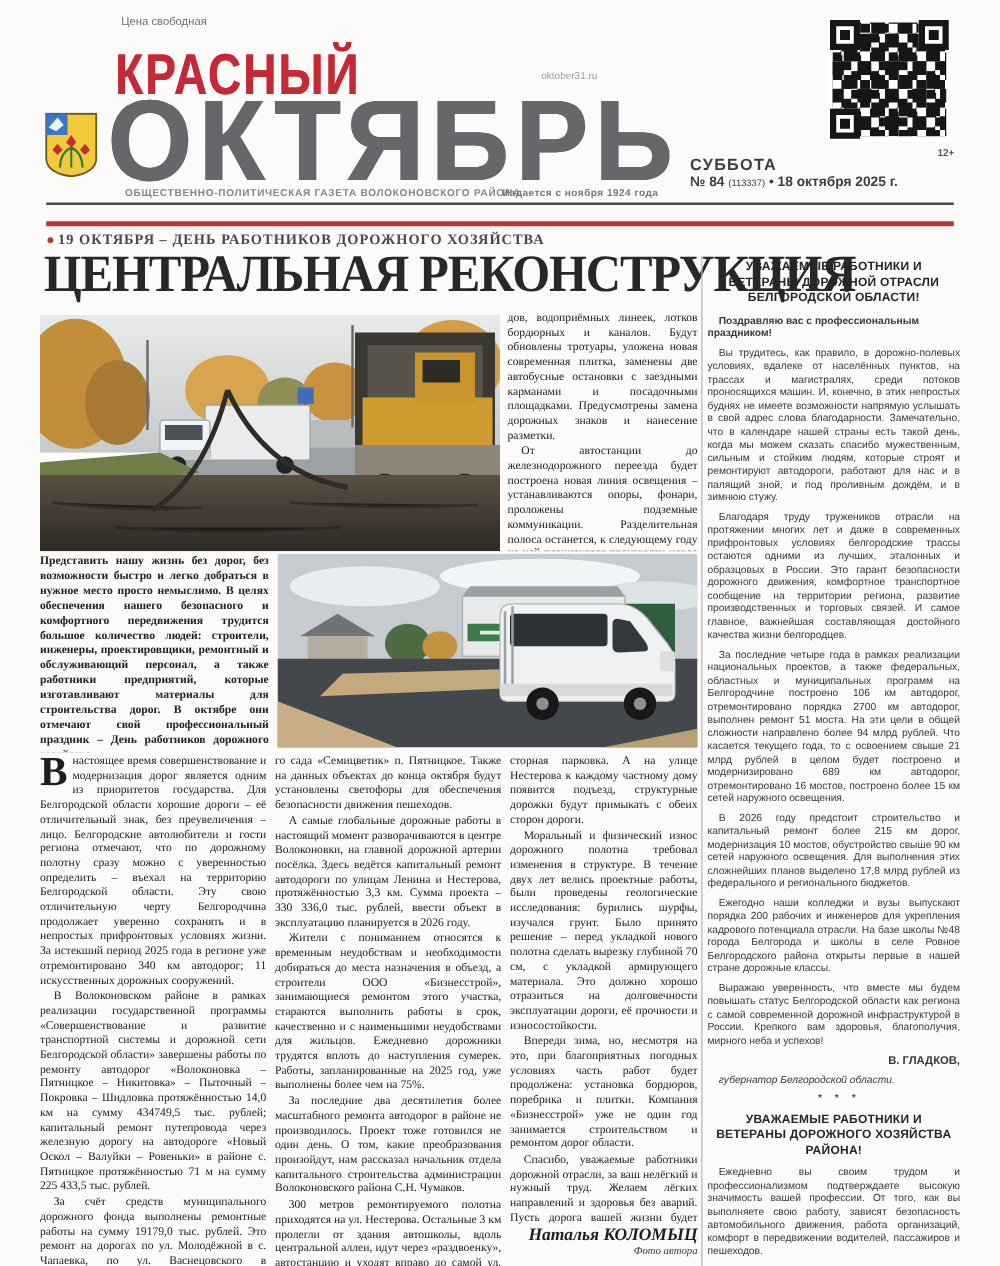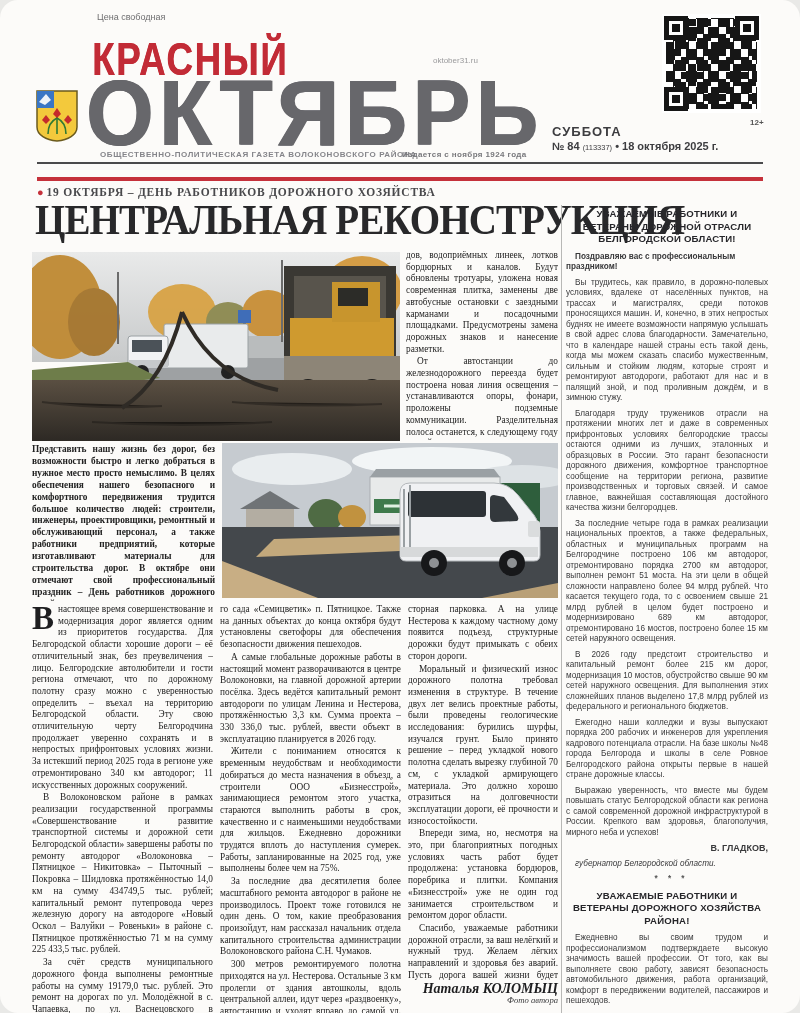--- a/index.html
+++ b/index.html
@@ -1,17 +1,17 @@
 <!DOCTYPE html>
 <html><head>
 <meta charset="utf-8">
 <style>
   html,body{margin:0;padding:0;background:#e9e9e7;}
   #page{position:relative;width:800px;height:1013px;margin:0 auto;background:#fcfbf9;overflow:hidden;
-        font-family:"Liberation Serif",serif;color:#2b2b2d;border-radius:18px;}
+        font-family:"Liberation Serif",serif;color:#2b2b2d;}
   .abs{position:absolute;}
   
   .price{left:97px;top:12px;font-family:"Liberation Sans",sans-serif;font-size:9px;color:#6e6e70;}
   .site{left:433px;top:56px;font-family:"Liberation Sans",sans-serif;font-size:8px;color:#9a9a9c;}
   .title-red{left:92px;top:36px;font-family:"Liberation Sans",sans-serif;font-weight:bold;font-size:46px;line-height:1;
              color:#c22b36;transform:scaleX(0.80);transform-origin:left top;letter-spacing:2px;
              text-shadow:.5px 0 0 #c22b36;}
   .title-gray{left:86px;top:70px;font-family:"Liberation Sans",sans-serif;font-weight:bold;font-size:92px;line-height:.95;
               color:#67676b;transform:scaleX(0.94);transform-origin:left top;letter-spacing:6px;
               text-shadow:1px 0 0 #67676b,-.5px 0 0 #67676b;}

